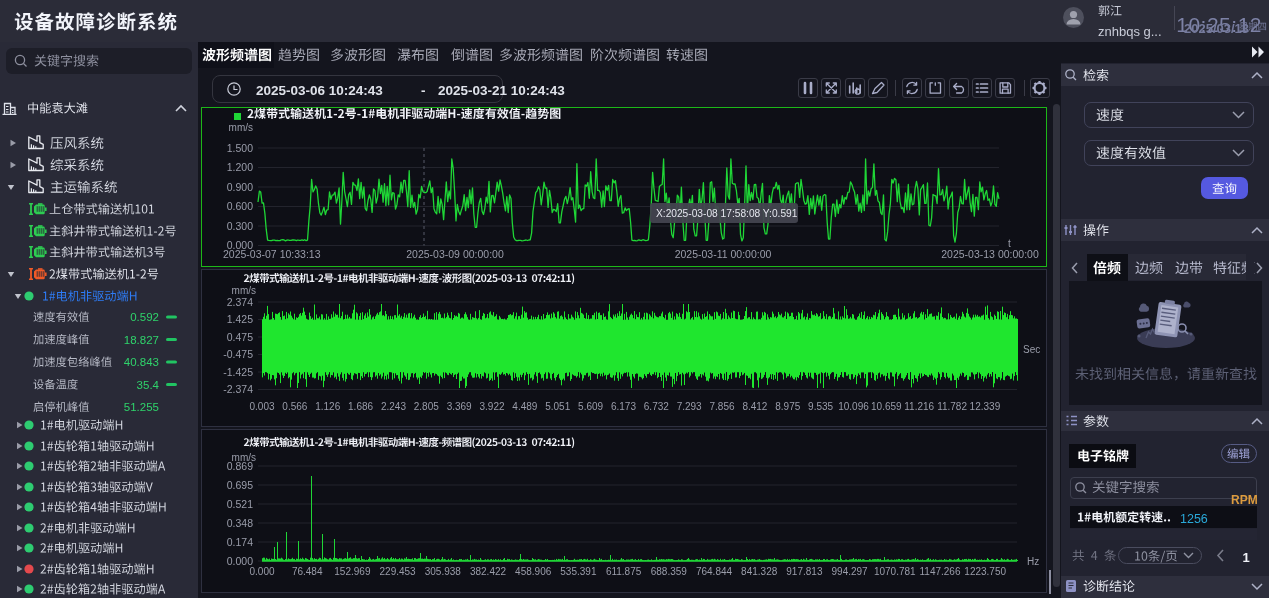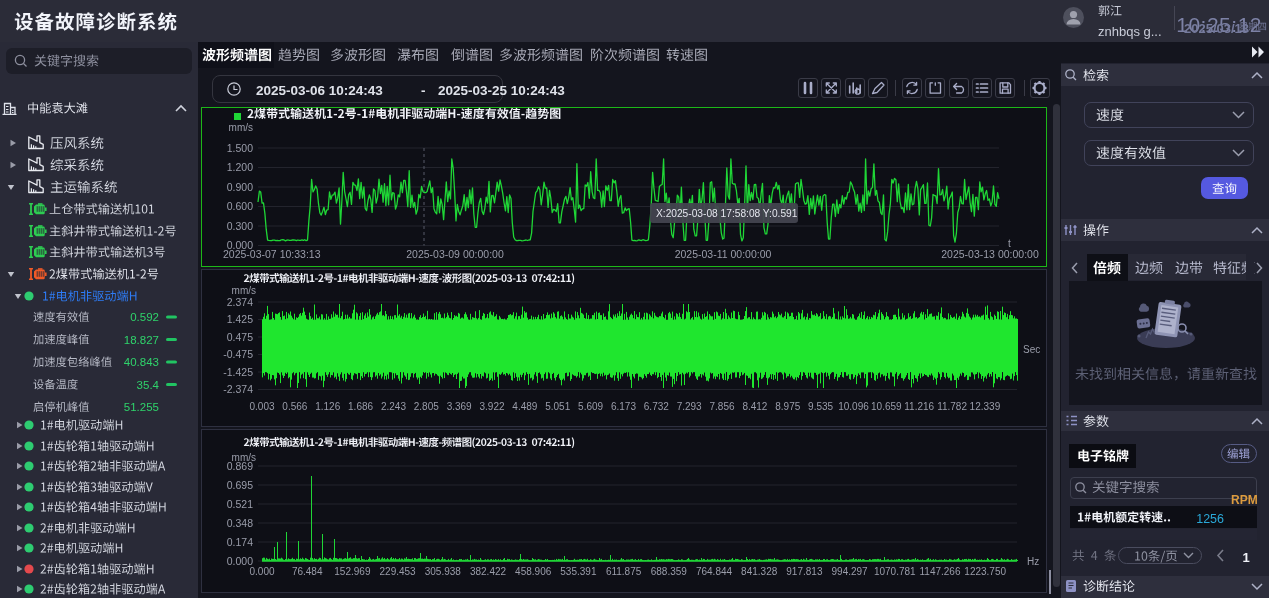--- a/index.html
+++ b/index.html
@@ -41,22 +41,22 @@
 <div style="position:absolute;left:1070px;top:477px;width:187px;height:22px;border:1px solid #3d3f4e;border-radius:4px;box-sizing:border-box;"></div>
 <div style="position:absolute;left:1070px;top:506px;width:187px;height:22px;background:#0d0e15;"></div>
 <div style="position:absolute;left:1070px;top:529px;width:187px;height:11px;background:#242533;"></div>
 <div style="position:absolute;left:1118px;top:547px;width:84px;height:17px;border:1px solid #4a4c5e;border-radius:9px;box-sizing:border-box;"></div>
 <div style="position:absolute;left:1174px;top:-1px;width:88px;height:27px;font-family:'Liberation Sans',sans-serif;font-size:21px;font-weight:400;color:#7d82a6;text-align:right;letter-spacing:0.5px;line-height:27px;margin-top:12px;">10:25:12</div>
 <div style="position:absolute;left:1184px;top:21px;width:56px;height:16.5px;font-family:'Liberation Sans',sans-serif;font-size:13px;font-weight:700;color:#757a9c;text-align:left;letter-spacing:0;line-height:16.5px;">2025/03/13</div>
 <div style="position:absolute;left:1098px;top:22px;width:90px;height:19px;font-family:'Liberation Sans',sans-serif;font-size:13px;font-weight:400;color:#c9ccd8;text-align:left;letter-spacing:0;line-height:19px;">znhbqs  g...</div>
 <div style="position:absolute;left:1174px;top:6px;width:1px;height:24px;background:#454654;"></div>
 <div style="position:absolute;left:256px;top:81px;width:155px;height:19.5px;font-family:'Liberation Sans',sans-serif;font-size:13.5px;font-weight:600;color:#dfe2ea;text-align:left;letter-spacing:0;line-height:19.5px;">2025-03-06 10:24:43</div>
 <div style="position:absolute;left:421px;top:81px;width:10px;height:19.5px;font-family:'Liberation Sans',sans-serif;font-size:13.5px;font-weight:600;color:#dfe2ea;text-align:left;letter-spacing:0;line-height:19.5px;">-</div>
-<div style="position:absolute;left:438px;top:81px;width:155px;height:19.5px;font-family:'Liberation Sans',sans-serif;font-size:13.5px;font-weight:600;color:#dfe2ea;text-align:left;letter-spacing:0;line-height:19.5px;">2025-03-25 10:24:43</div>
-<div style="position:absolute;left:1180px;top:510px;width:44px;height:18.5px;font-family:'Liberation Sans',sans-serif;font-size:12.5px;font-weight:400;color:#2aa8d8;text-align:right;letter-spacing:0;line-height:18.5px;">1256</div>
+<div style="position:absolute;left:438px;top:81px;width:155px;height:19.5px;font-family:'Liberation Sans',sans-serif;font-size:13.5px;font-weight:600;color:#dfe2ea;text-align:left;letter-spacing:0;line-height:19.5px;">2025-03-21 10:24:43</div>
+<div style="position:absolute;left:1180px;top:510px;width:44px;height:18.5px;font-family:'Liberation Sans',sans-serif;font-size:12.5px;font-weight:400;color:#2aa8d8;letter-spacing:0;line-height:18.5px;">1256</div>
 <div style="position:absolute;left:1231px;top:491px;width:28px;height:18px;font-family:'Liberation Sans',sans-serif;font-size:12px;font-weight:bold;color:#dc9b3f;text-align:left;letter-spacing:0;line-height:18px;">RPM</div>
 <div style="position:absolute;left:1240px;top:548px;width:12px;height:19px;font-family:'Liberation Sans',sans-serif;font-size:13px;font-weight:bold;color:#f0f2f8;text-align:center;letter-spacing:0;line-height:19px;">1</div>
 <svg width="1269" height="598" viewBox="0 0 1269 598" style="position:absolute;left:0;top:0;" xmlns="http://www.w3.org/2000/svg">
     <defs>
       <path id="g1" d="M4 0H54V-12H38C34 -12 30 -12 26 -12C39 -25 50 -39 50 -53C50 -66 41 -75 27 -75C17 -75 10 -72 4 -64L12 -56C15 -60 20 -64 25 -64C32 -64 36 -59 36 -52C36 -40 24 -26 4 -8Z"></path>
       <path id="g2" d="M6 -64C6 -56 5 -45 2 -39L10 -36C13 -43 14 -55 14 -63ZM32 -68C31 -62 29 -53 28 -47L34 -44C36 -49 39 -58 41 -64L41 -65H48V-36H63V-29H40V-19H57C51 -12 43 -6 35 -2C38 0 41 4 43 7C50 3 57 -3 63 -10V9H74V-9C79 -3 84 3 90 6C92 3 95 -1 98 -3C91 -7 84 -13 79 -19H95V-29H74V-36H88V-65H95V-75H88V-85H77V-75H59V-85H48V-75H40V-65ZM77 -65V-59H59V-65ZM77 -51V-45H59V-51ZM17 -84V-50C17 -33 15 -14 3 -1C5 1 9 5 11 8C17 1 21 -8 24 -16C27 -12 30 -7 32 -3L40 -11C38 -14 30 -24 26 -28C27 -36 27 -43 27 -50V-84Z"></path>
       <path id="g3" d="M7 -52V-30H17V0H29V-23H43V9H56V-23H73V-11C73 -10 73 -10 71 -10C70 -10 66 -10 62 -10C64 -7 65 -3 66 0C72 0 77 0 81 -1C84 -3 85 -6 85 -11V-30H94V-52ZM43 -34H18V-42H43ZM56 -34V-42H81V-34ZM69 -85V-75H56V-84H44V-75H32V-85H20V-75H5V-64H20V-56H32V-64H44V-56H56V-64H69V-56H81V-64H95V-75H81V-85Z"></path>
       <path id="g4" d="M54 -85C54 -79 54 -73 55 -68H5V-56H55C58 -21 65 9 82 9C92 9 96 4 98 -15C94 -16 90 -19 87 -22C87 -9 86 -4 83 -4C76 -4 70 -27 68 -56H95V-68H86L93 -74C90 -77 84 -82 79 -85L71 -78C75 -75 80 -71 83 -68H67C67 -73 67 -79 67 -85ZM5 -6 8 6C21 4 39 0 56 -4L55 -14L36 -11V-33H52V-45H9V-33H24V-9C17 -8 10 -7 5 -6Z"></path>
       <path id="g5" d="M72 -44V-8H81V-44ZM85 -48V-3C85 -2 85 -2 83 -1C82 -1 78 -1 73 -2C75 1 76 5 76 8C83 8 87 8 90 6C94 5 94 2 94 -3V-48ZM66 -86C59 -76 48 -68 37 -63V-74H24C24 -77 25 -80 25 -83L14 -85C14 -81 14 -78 13 -74H4V-63H11C10 -56 8 -50 8 -48C6 -44 5 -41 3 -40C4 -38 6 -33 6 -31C7 -32 11 -32 14 -32H20V-22C14 -20 8 -19 3 -18L6 -7L20 -11V9H30V-13L38 -15L37 -25L30 -23V-32H37V-43H30V-57H20V-43H15C17 -49 19 -56 21 -63H37L34 -62C36 -59 40 -56 41 -53L46 -55V-52H86V-56L92 -53C93 -56 96 -60 99 -62C89 -66 81 -71 73 -78L75 -81ZM55 -61C59 -64 63 -68 67 -71C71 -67 74 -64 78 -61ZM60 -38V-33H50V-38ZM40 -47V9H50V-11H60V-2C60 -1 59 -1 58 -1C58 -1 55 -1 52 -1C54 2 55 6 55 8C60 8 63 8 66 7C68 5 69 2 69 -2V-47ZM50 -24H60V-19H50Z"></path>
       <path id="g6" d="M7 -79C11 -73 17 -64 20 -59L30 -65C27 -71 21 -79 16 -84ZM41 -81C43 -77 46 -72 48 -68H35V-57H56V-46H32V-35H55C52 -28 46 -20 32 -15C34 -13 38 -9 40 -6C53 -12 60 -19 64 -27C72 -20 80 -12 84 -7L92 -16C87 -21 78 -28 70 -35H95V-46H69V-57H92V-68H81C84 -72 86 -77 89 -81L77 -85C75 -80 72 -73 69 -68H54L59 -70C58 -74 54 -80 51 -85ZM27 -52H4V-41H15V-14C11 -12 5 -8 0 -2L9 10C12 4 17 -3 20 -3C22 -3 25 0 30 3C38 7 46 8 59 8C70 8 87 7 94 7C95 3 97 -3 98 -6C88 -5 71 -4 60 -4C48 -4 39 -4 32 -8C30 -10 28 -11 27 -12Z"></path>

